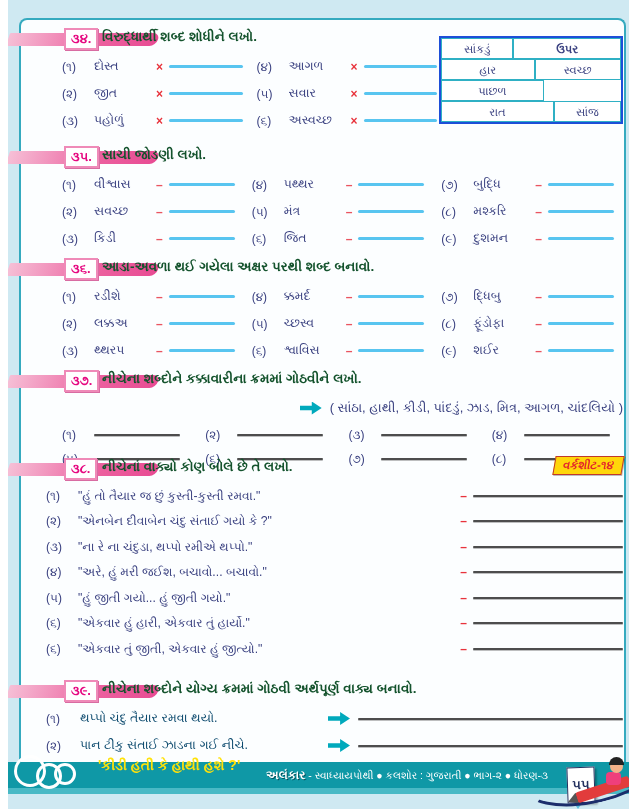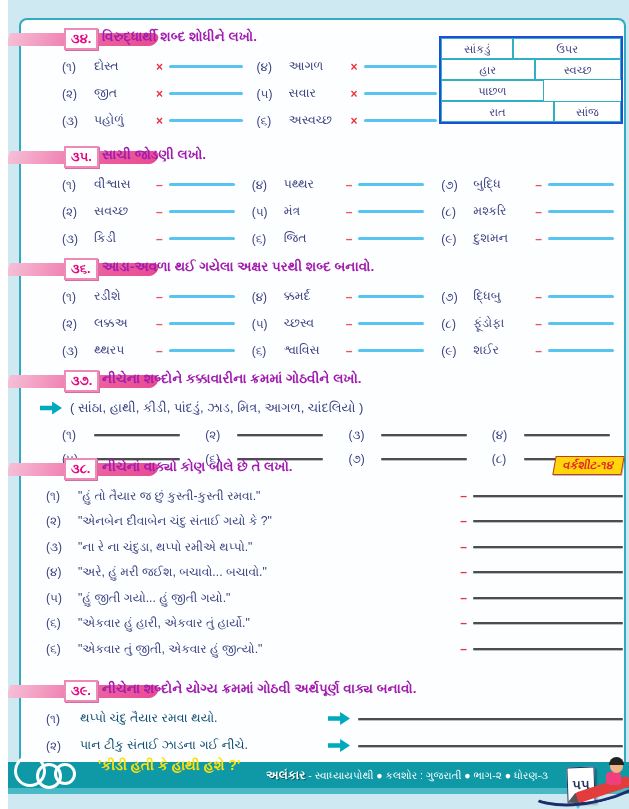--- a/index.html
+++ b/index.html
@@ -9,45 +9,45 @@
     border-left:2px solid #35aabf;border-right:2px solid #35aabf;border-top:2px solid #35aabf;
     border-radius:8px 8px 0 0;}
   .sec{position:absolute;left:14px;right:14px;}
   .sec-header{position:relative;height:22px;margin-bottom:3px;}
   .ribbon{position:absolute;left:-14px;top:5px;width:150px;height:13px;
     background:linear-gradient(to right,#f6bfd6,#ec619f 60%,#e84b93);
     border-radius:2px 12px 12px 2px;transform:skewX(-18deg);}
   .badge{position:absolute;left:42px;top:0;background:#fff;border:2px solid #ef8ab8;
     color:#e60880;font-weight:bold;font-size:13px;padding:0 5px 1px 5px;line-height:17px;
     box-shadow:1px 1px 0 #d86ca2;}
-  .sec-title{position:absolute;left:80px;top:1px;color:#a21caf;font-weight:bold;font-size:13.5px;}
+  .sec-title{position:absolute;left:80px;top:1px;color:#14532d;font-weight:bold;font-size:13.5px;}
   .inum{color:#3a4180;font-size:12px;min-width:26px;flex:0 0 auto;}
   .iword{color:#3a4180;font-size:12.5px;min-width:56px;flex:0 0 auto;}
   .item{display:flex;align-items:center;gap:6px;height:27px;}
   .xmark{color:#e8333c;font-weight:bold;font-size:12px;flex:0 0 auto;}
   .dashmark{color:#ea5560;font-weight:bold;font-size:12px;flex:0 0 auto;}
   .blank{height:3px;background:#58c5f0;border-radius:2px;flex:1 1 auto;}
   .blank.dark{height:2px;background:#4d4d4d;border-radius:1px;box-shadow:0 1px 0 rgba(0,0,0,.25);}
   .grid2{display:grid;grid-auto-flow:column;grid-template-rows:repeat(3,27px);
     grid-template-columns:1fr 1fr;column-gap:14px;margin-left:40px;margin-right:186px;margin-top:2px;}
   .grid2 .blank{max-width:104px;}
   .grid3{display:grid;grid-auto-flow:column;grid-template-rows:repeat(3,27px);
     grid-template-columns:repeat(3,1fr);column-gap:12px;margin-left:40px;margin-right:4px;margin-top:2px;}
   .grid3 .blank{max-width:66px;}
   .wordbox{position:absolute;top:8px;right:0;width:180px;background:#fff;
     border:2px solid #1d4ed8;}
   .wb-row{display:flex;height:21px;line-height:21px;}
   .wb-cell{border:1px solid #2fb0c4;text-align:center;font-size:11.5px;color:#3a4180;overflow:hidden;}
-  .wb-row:nth-child(1) .wb-cell:nth-child(1){width:40%;} .wb-row:nth-child(1) .wb-cell:nth-child(2){width:60%;}
+  .wb-row:nth-child(1) .wb-cell:nth-child(1){width:40%;} .wb-row:nth-child(1) .wb-cell:nth-child(2){width:60%;font-weight:bold;}
   .wb-row:nth-child(2) .wb-cell:nth-child(1){width:52%;} .wb-row:nth-child(2) .wb-cell:nth-child(2){width:48%;}
   .wb-row:nth-child(3) .wb-cell:nth-child(1){width:56%;} .wb-row:nth-child(3) .wb-cell:nth-child(2){width:44%;}
   .wb-row:nth-child(4) .wb-cell:nth-child(1){width:63%;} .wb-row:nth-child(4) .wb-cell:nth-child(2){width:37%;}
   .arrow-icon{display:inline-block;width:22px;height:13px;background:#00a9bc;flex:0 0 auto;
     clip-path:polygon(0 32%,55% 32%,55% 0,100% 50%,55% 100%,55% 68%,0 68%);}
-  .wordlist-row{display:flex;align-items:center;gap:8px;margin-left:18px;height:26px;}
+  .wordlist-row{display:flex;align-items:center;gap:8px;margin-left:18px;height:26px;justify-content:flex-end;}
   .wordlist{color:#3a4180;font-size:13px;}
   .blank-grid{display:grid;grid-template-columns:repeat(4,1fr);column-gap:16px;margin-left:40px;margin-right:4px;margin-top:2px;}
   .bcell{display:flex;align-items:center;gap:6px;height:24px;}
   .bcell .blank{max-width:86px;}
   .ws-badge{position:absolute;right:0;top:-2px;background:#ffd60a;color:#e3262c;font-weight:bold;
     font-size:11.5px;padding:2px 8px;border:1px solid #c0392b;transform:skewX(-10deg);
     box-shadow:1px 1px 0 rgba(0,0,0,.25);}
   .qrow{display:flex;align-items:center;gap:6px;height:25.5px;margin-left:24px;}
   .quote{color:#3a4180;font-size:12.2px;flex:1 1 auto;}
   .qrow .dashmark{color:#e8333c;}

